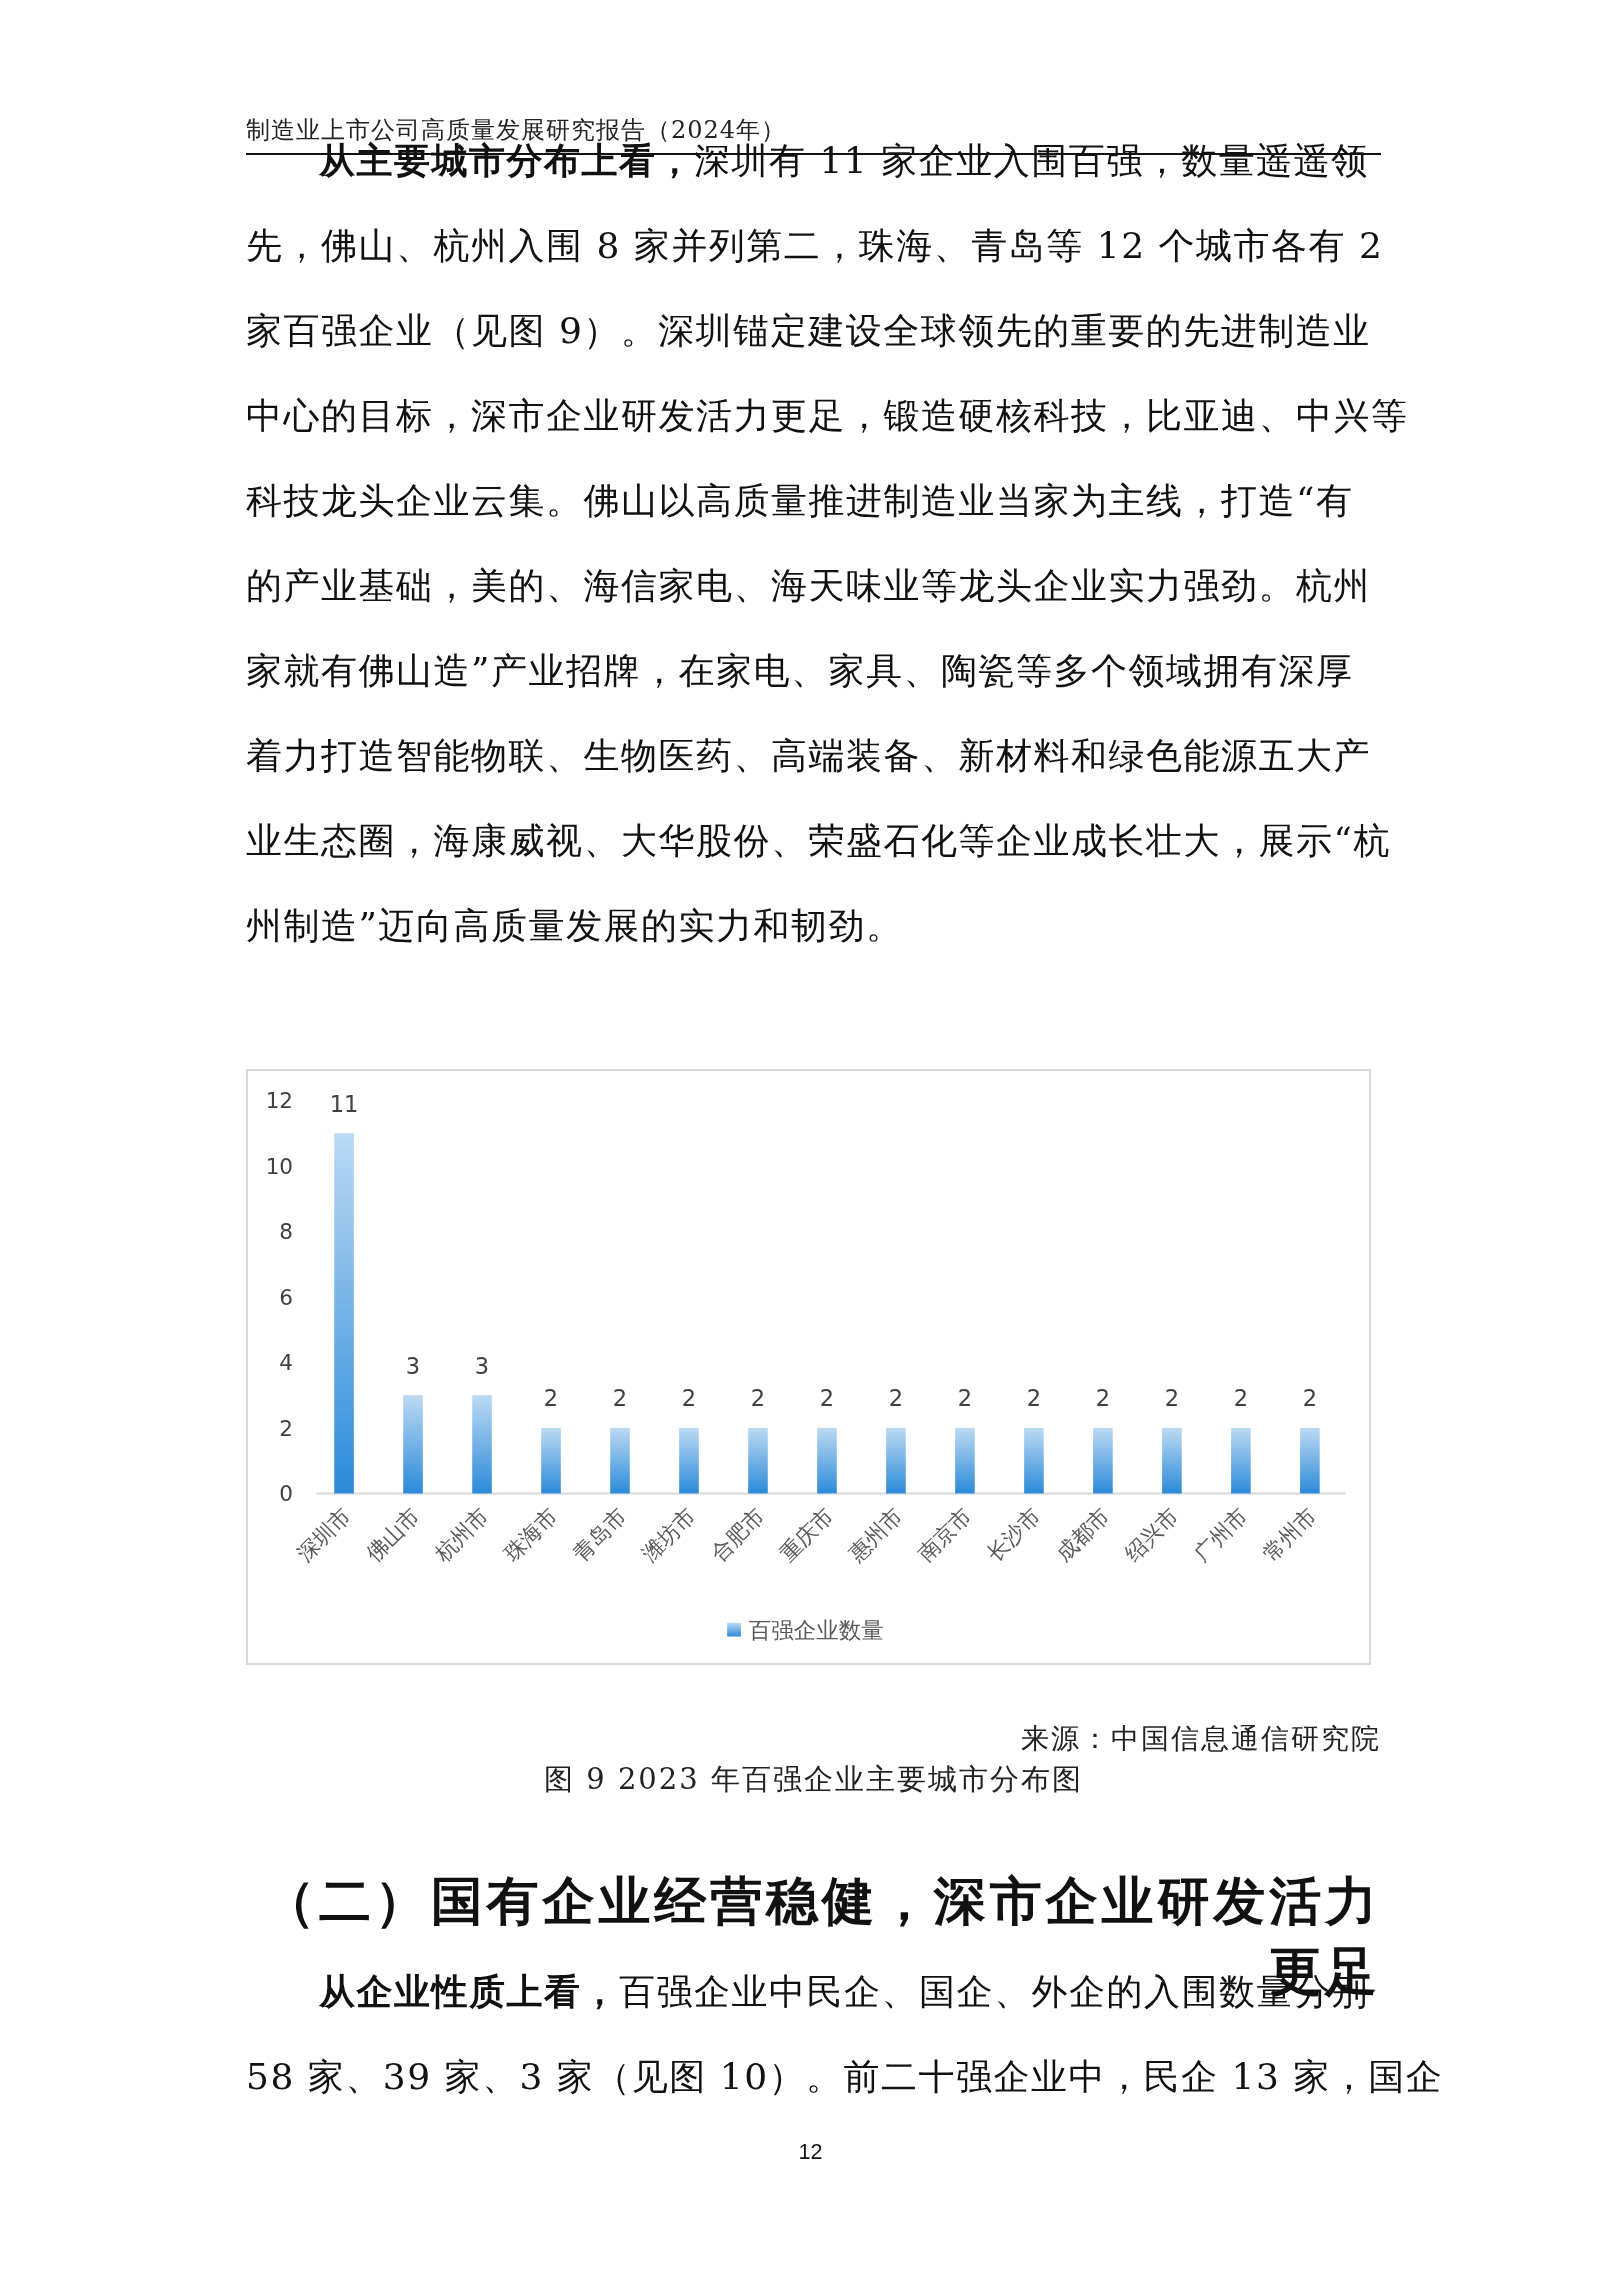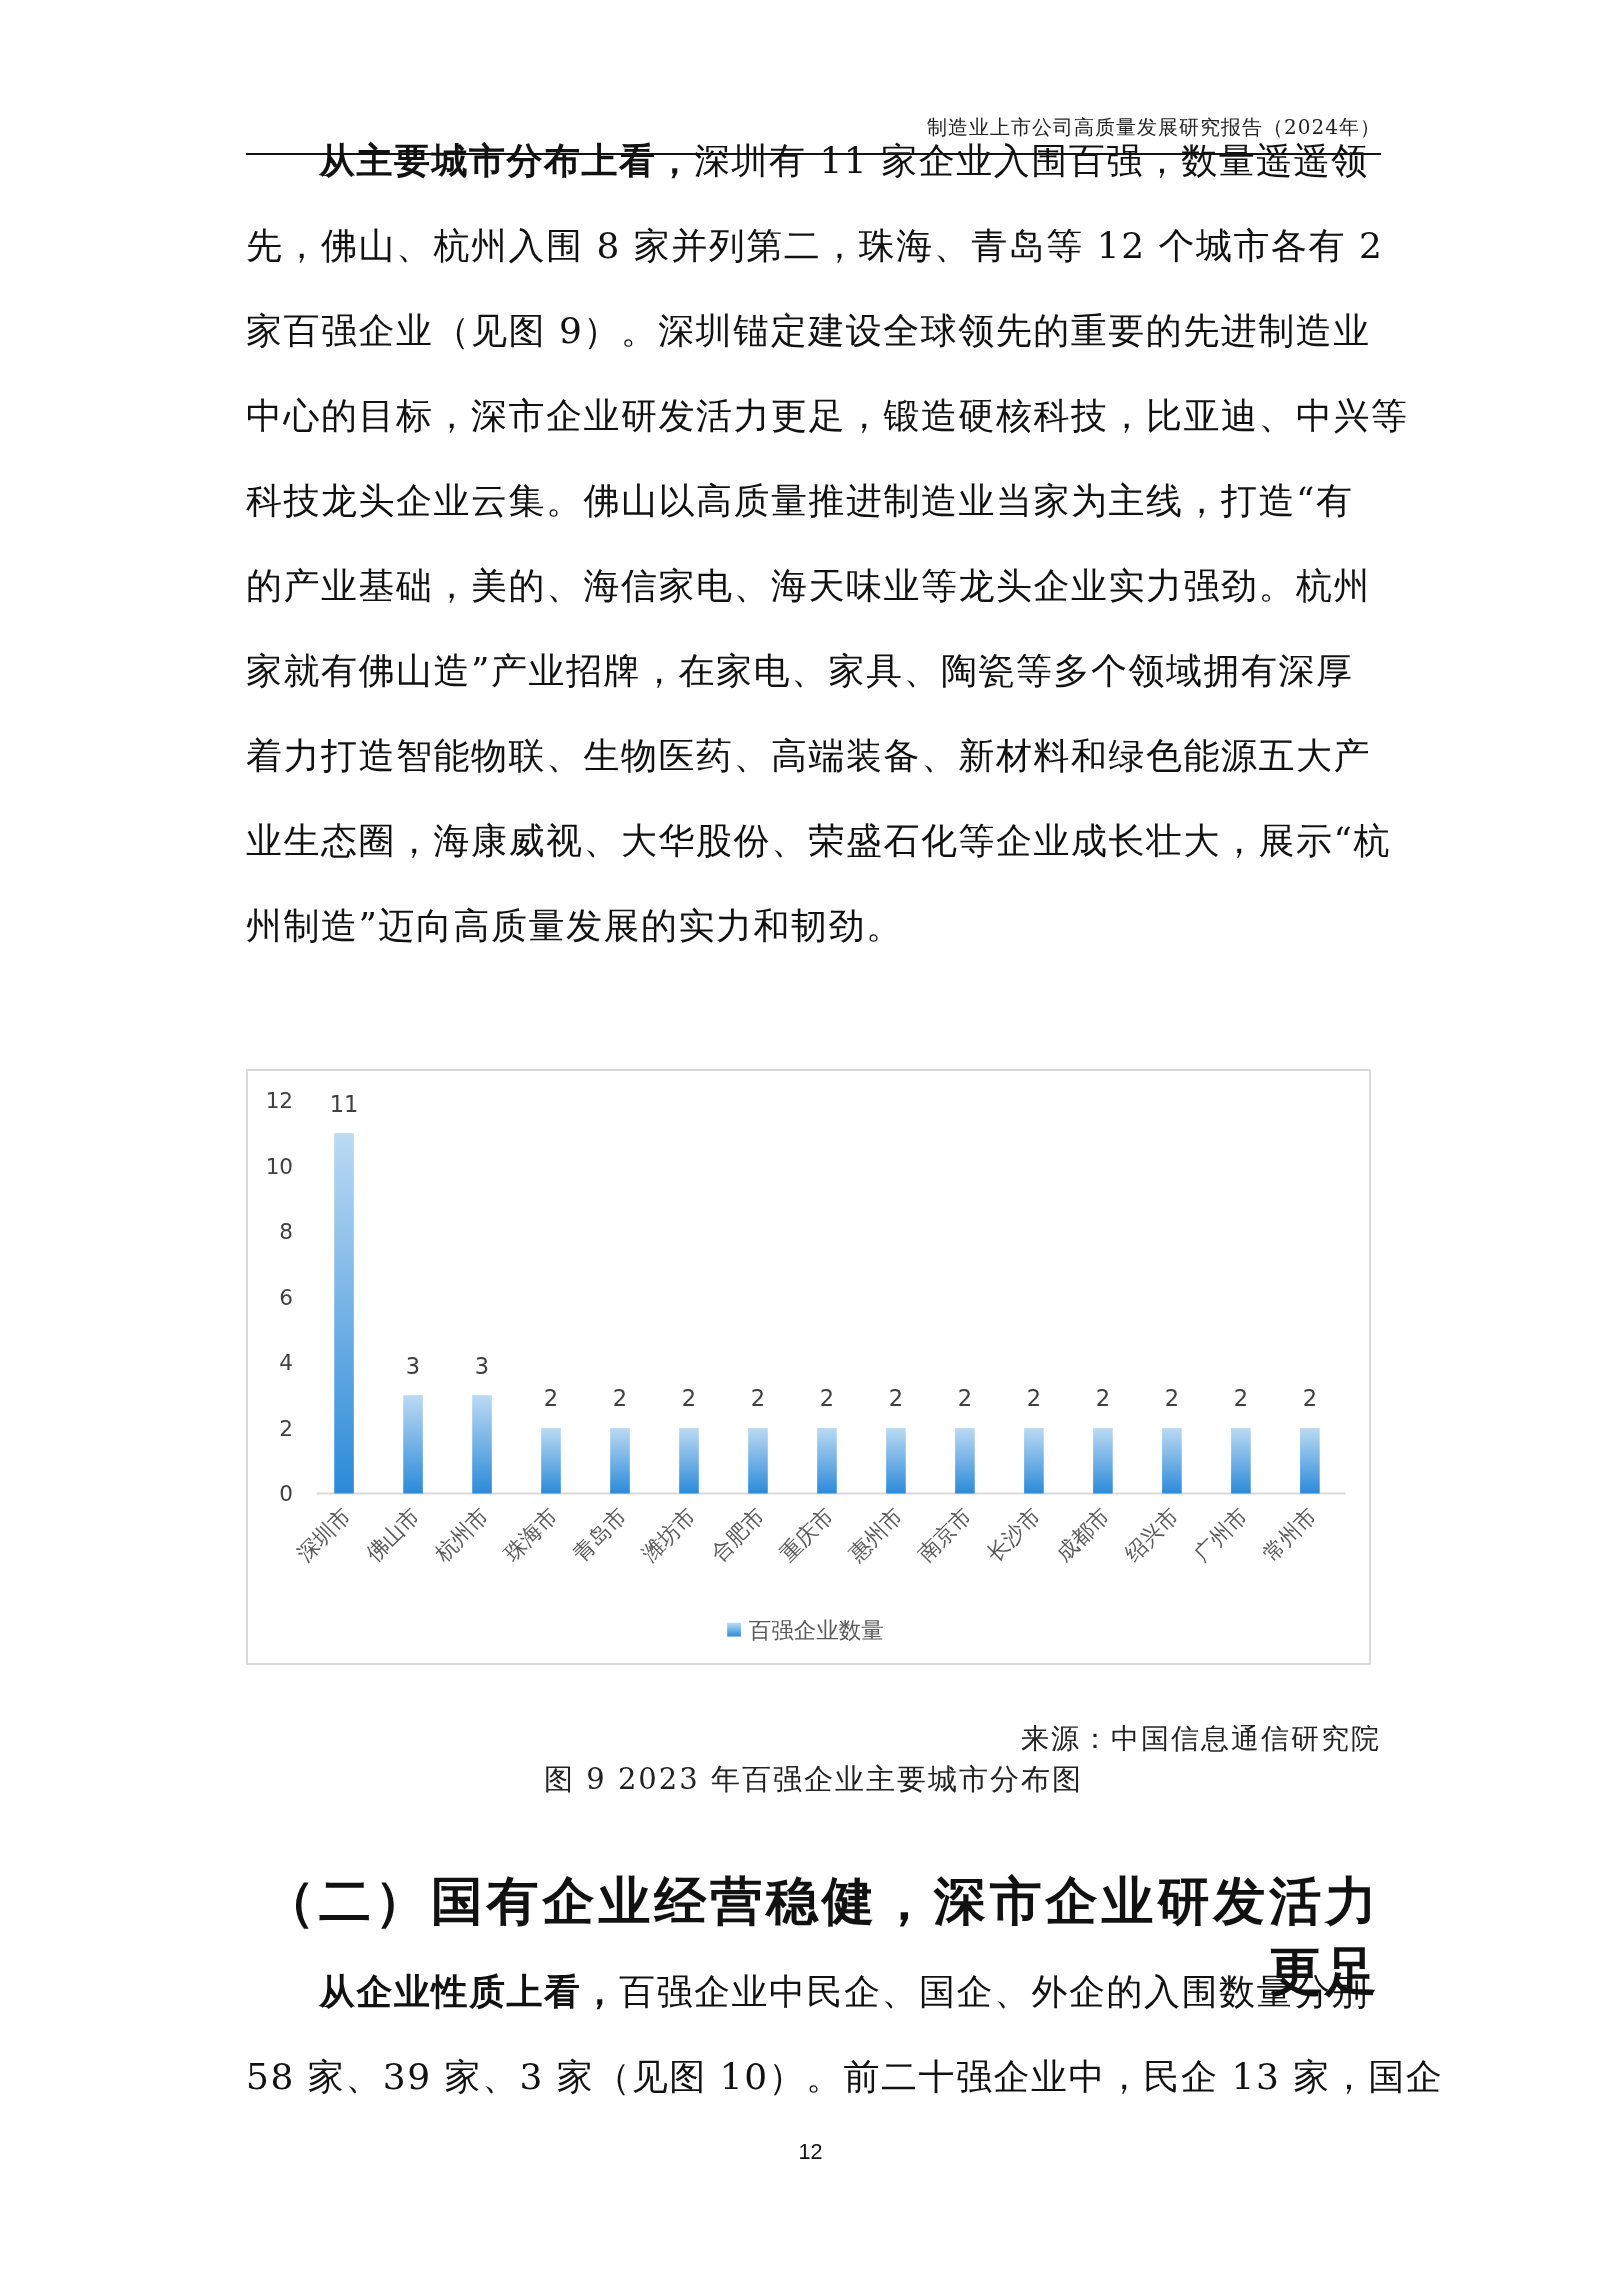--- a/index.html
+++ b/index.html
@@ -1,19 +1,19 @@
 <!DOCTYPE html>
 <html><head>
 <meta charset="utf-8">
 <style>
   html, body { margin: 0; padding: 0; background: #ffffff; }
   body { width: 1621px; height: 2293px; position: relative; overflow: hidden;
          font-family: "DejaVu Serif", "Liberation Serif", serif; color: #111; }
-  .page-header { position: absolute; left: 246px; width: 1135px; top: 114px; text-align: right;
-         font-size: 20px; color: #222; letter-spacing: 1px; }
+  .page-header { position: absolute; left: 246px; width: 1135px; top: 114px; text-align: left;
+         font-size: 24px; color: #222; letter-spacing: 1px; }
   .header-rule { position: absolute; left: 246px; width: 1135px; top: 153px; height: 2px; background: #111; }
   .para { position: absolute; left: 246px; width: 1135px; font-size: 36px; line-height: 85px;
           text-align: justify; text-align-last: left; letter-spacing: 1.5px; }
   .para .lead { font-weight: bold; font-family: "DejaVu Sans", "Liberation Sans", sans-serif; margin-top: 40px; }
   .indent { text-indent: 73px; }
   .line { display: block; white-space: nowrap; }
 
   .chart-box { position: absolute; left: 246px; top: 1069px; width: 1125px; height: 596px;
                border: 2px solid #d9d9d9; box-sizing: border-box; background: #fff; }
   .chart-svg { position: absolute; left: 0; top: 0; }

